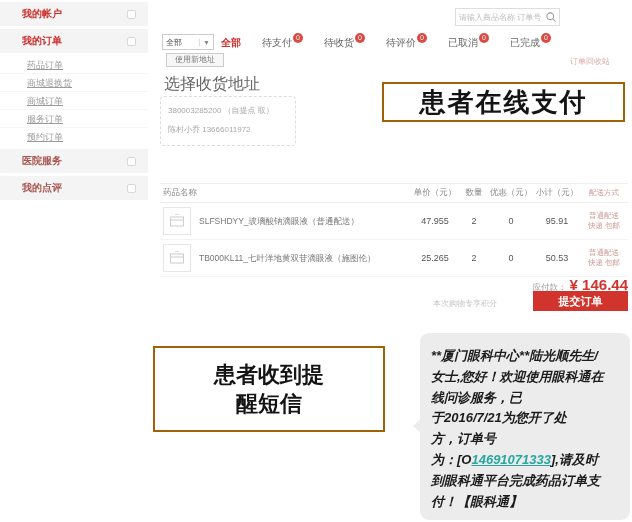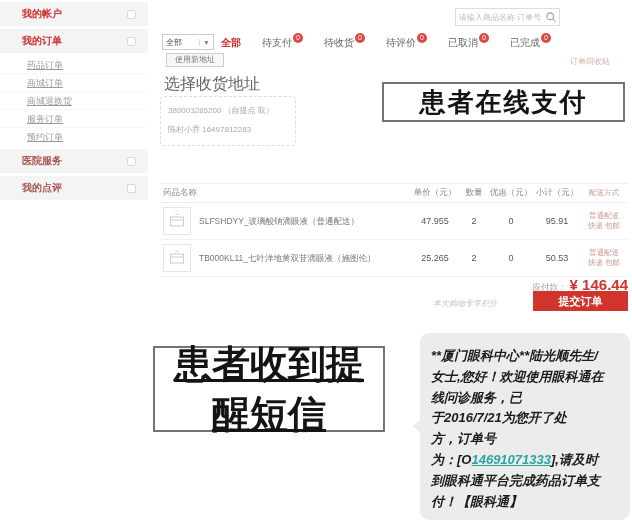--- a/index.html
+++ b/index.html
@@ -33,23 +33,23 @@
   #new-address-btn { position:absolute; left:166px; top:53px; height:14px; padding:0 8px; font-size:8px; color:#777; background:#f7f7f7; border:1px solid #ccc; line-height:12px; cursor:pointer; }
   #recycle-link { position:absolute; right:22px; top:56px; font-size:8px; color:#dfa9a4; cursor:pointer; }
 
   
   #addr-title { position:absolute; left:164px; top:74px; font-size:16px; color:#666; }
   #addr-card { position:absolute; left:160px; top:96px; width:136px; height:50px; border:1px dashed #ddd; border-radius:4px; padding:8px 7px; cursor:pointer; }
   #addr-card .l1 { font-size:8px; color:#a9a9a9; margin-bottom:8px; white-space:nowrap; }
   #addr-card .l2 { font-size:8px; color:#a9a9a9; white-space:nowrap; }
 
   
-  .callout { position:absolute; border:2px solid #737373; background:#fff; display:flex; align-items:center; justify-content:center; color:#141414; font-weight:600; text-align:center; }
+  .callout { position:absolute; border:2px solid #a16207; background:#fff; display:flex; align-items:center; justify-content:center; color:#141414; font-weight:600; text-align:center; }
   #callout-pay { left:382px; top:82px; width:243px; height:40px; font-size:26px; letter-spacing:2px; }
-  #callout-sms { left:153px; top:346px; width:232px; height:86px; font-size:38px; line-height:1.32; white-space:pre-line;text-decoration:underline; }
+  #callout-sms { left:153px; top:346px; width:232px; height:86px; font-size:22px; line-height:1.32; white-space:pre-line; }
 
   
   #order-table { position:absolute; left:160px; top:183px; width:468px; }
   .trow { display:flex; align-items:center; }
   .thead { height:20px; border-top:1px solid #eee; border-bottom:1px solid #eee; font-size:8.5px; color:#8a8a8a; }
   .c-name { width:250px; padding-left:3px; text-align:left; }
   .c-price { width:50px; text-align:center; }
   .c-qty { width:28px; text-align:center; }
   .c-disc { width:46px; text-align:center; }
   .c-sub { width:46px; text-align:center; }
@@ -57,21 +57,21 @@
   .prow { height:37px; border-bottom:1px solid #f3f3f3; font-size:9px; color:#555; }
   .prow .c-name { display:flex; align-items:center; gap:8px; color:#777; }
   .thumb { width:28px; height:28px; border:1px solid #e6e6e6; flex:0 0 28px; display:flex; align-items:center; justify-content:center; background:#fff; }
   .pname { font-size:8.5px; line-height:1.2; cursor:pointer; }
   .c-del { font-size:7.5px; color:#cf9a93; line-height:1.4; white-space:pre-line; }
 
   
   #payable { position:absolute; right:4px; top:276px; display:flex; align-items:baseline; }
   #payable .plabel { font-size:8.5px; color:#999; margin-right:3px; }
   #payable .pamount { font-size:15px; font-weight:bold; color:#d0342c; }
-  #points-note { position:absolute; left:433px; top:298px; font-size:8px; color:#c4c4c4;font-style:italic; }
+  #points-note { position:absolute; left:433px; top:298px; font-size:8px; color:#c4c4c4; }
   #submit-btn { position:absolute; left:533px; top:291px; width:95px; height:20px; background:#d0342c; color:#fff; border:none; font-size:11px; font-weight:bold; cursor:pointer; font-family:inherit; }
 
   
   #sms { position:absolute; left:420px; top:333px; width:210px; height:187px; background:#ececec; border-radius:9px; padding:13px 11px;font-style:italic; }
   #sms-tail { position:absolute; left:413px; top:418px; width:0; height:0; border-top:8px solid transparent; border-bottom:8px solid transparent; border-right:9px solid #ececec; }
   #sms p { font-size:13px; font-weight:bold; color:#1c1c1c; line-height:1.6; white-space:pre-line; word-break:break-all; }
   #sms .link { color:#2aa6a0; text-decoration:underline; cursor:pointer; font-weight:bold; }
 </style>
 </head>
 <body>
@@ -82,22 +82,22 @@
     <div class="side-group">
       <span class="lbl">我的帐户</span>
       <span class="side-icon"></span>
     </div>
     <div class="side-group">
       <span class="lbl">我的订单</span>
       <span class="side-icon"></span>
     </div>
     <div class="side-sub">
       <div class="side-sub-item">药品订单</div>
+      <div class="side-sub-item">商城退换货</div>
       <div class="side-sub-item">商城订单</div>
-      <div class="side-sub-item">商城退换货</div>
       <div class="side-sub-item">服务订单</div>
       <div class="side-sub-item">预约订单</div>
     </div>
     <div class="side-group muted">
       <span class="lbl">医院服务</span>
       <span class="side-icon"></span>
     </div>
     <div class="side-group muted">
       <span class="lbl">我的点评</span>
       <span class="side-icon"></span>
@@ -123,21 +123,21 @@
     <div class="tab"><span>待评价</span><span class="badge">0</span></div>
     <div class="tab"><span>已取消</span><span class="badge">0</span></div>
     <div class="tab"><span>已完成</span><span class="badge">0</span></div>
   </div>
   <button id="new-address-btn">使用新地址</button>
   <span id="recycle-link">订单回收站</span>
 
   <div id="addr-title">选择收货地址</div>
   <div id="addr-card">
     <div class="l1">380003285200 （自提点 取）</div>
-    <div class="l2">陈村小乔 16497812283</div>
+    <div class="l2">陈村小乔 13666011972</div>
   </div>
 
   <div id="callout-pay" class="callout">患者在线支付</div>
 
   <div id="order-table">
     <div class="trow thead">
       <div class="c-name">药品名称</div>
       <div class="c-price">单价（元）</div>
       <div class="c-qty">数量</div>
       <div class="c-disc">优惠（元）</div>

